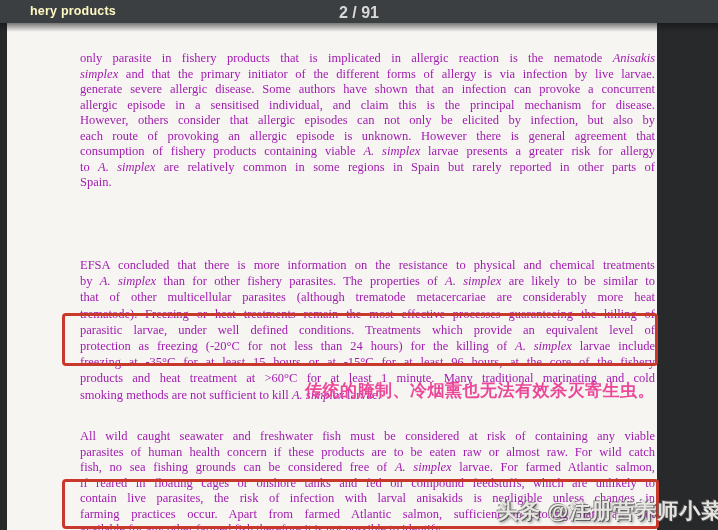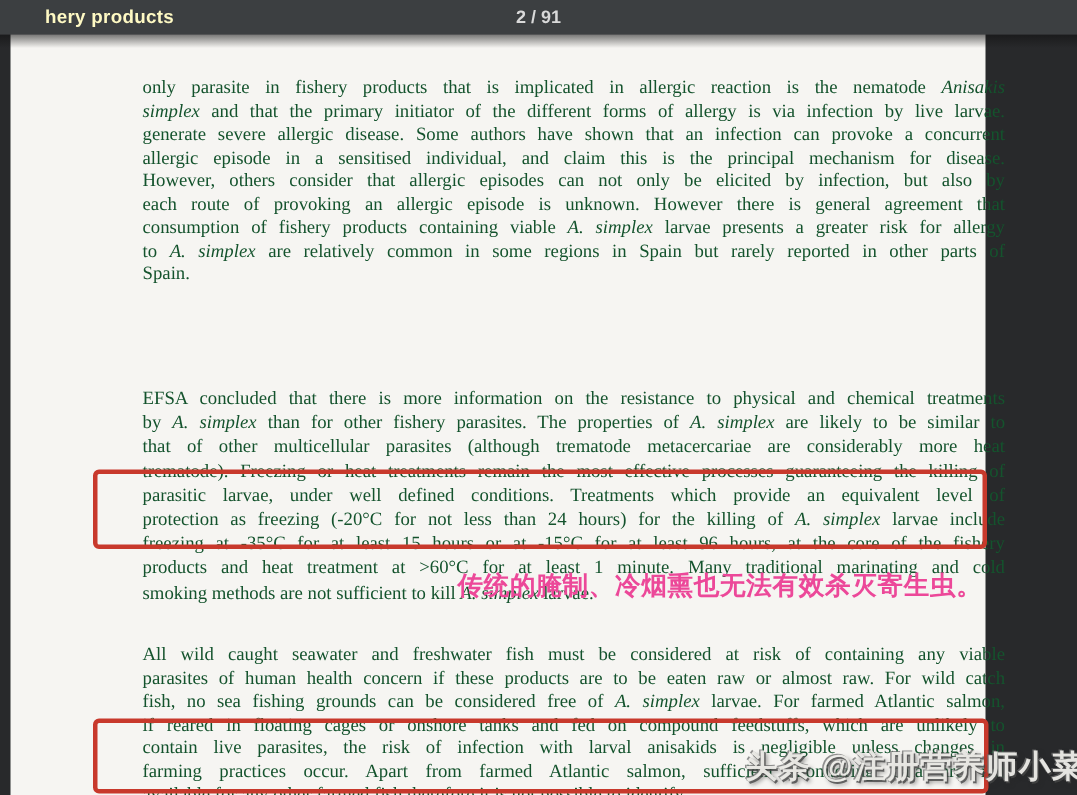--- a/index.html
+++ b/index.html
@@ -6,31 +6,31 @@
   html,body { width:718px; height:530px; overflow:hidden; }
   body { font-family:"Liberation Serif", serif; background:#2a2c2e; }
 
   .screen { position:relative; width:718px; height:530px; background:#2a2c2e; overflow:hidden; }
 
   
   .appbar { position:absolute; top:0; left:0; width:718px; height:23px; background:#3c3f41; z-index:6; }
   .appbar .title { position:absolute; left:2px; top:4px; font-family:"Liberation Sans", sans-serif;
                    font-size:12.5px; font-weight:bold; color:#fef9c3; letter-spacing:.2px; white-space:nowrap;margin-left:28px; }
   .appbar .pageind { position:absolute; left:0; right:0; top:4px; text-align:center;
-                     font-family:"Liberation Sans", sans-serif; font-size:12px; font-weight:bold; color:#d9d9d9; }
+                     font-family:"Liberation Sans", sans-serif; font-size:16px; font-weight:bold; color:#d9d9d9; }
   .hdr-shadow { position:absolute; left:0; top:23px; width:718px; height:9px; z-index:4; pointer-events:none;
                 background:linear-gradient(180deg, rgba(15,15,15,.55), rgba(15,15,15,0)); }
 
   
   .page { position:absolute; left:7px; top:23px; width:650px; height:507px; background:#f6f5f2; z-index:1; }
   .gutter-l { position:absolute; left:0; top:23px; width:7px; height:507px; background:#28292b; z-index:1; }
   .gutter-r { position:absolute; left:657px; top:23px; width:61px; height:507px; background:#28292b; z-index:1; }
 
   
-  .para { position:absolute; left:88px; width:575px; z-index:2; color:#14532d; font-size:12.5px; }
+  .para { position:absolute; left:73px; width:575px; z-index:2; color:#a21caf; font-size:12.5px; }
   #para1 { top:28px;  line-height:15.5px; }
   #para2 { top:234px; line-height:16.2px; }
   #para3 { top:406px; line-height:15.5px; }
   .line { text-align:justify; text-align-last:justify; height:inherit; white-space:normal; }
   .line.no-just { text-align:left; text-align-last:auto; }
 
   
   .cn { position:absolute; top:379px; right:63px; z-index:2; font-family:"Liberation Sans", sans-serif;
         font-weight:bold; font-size:17px; letter-spacing:.5px; white-space:nowrap; }
 

